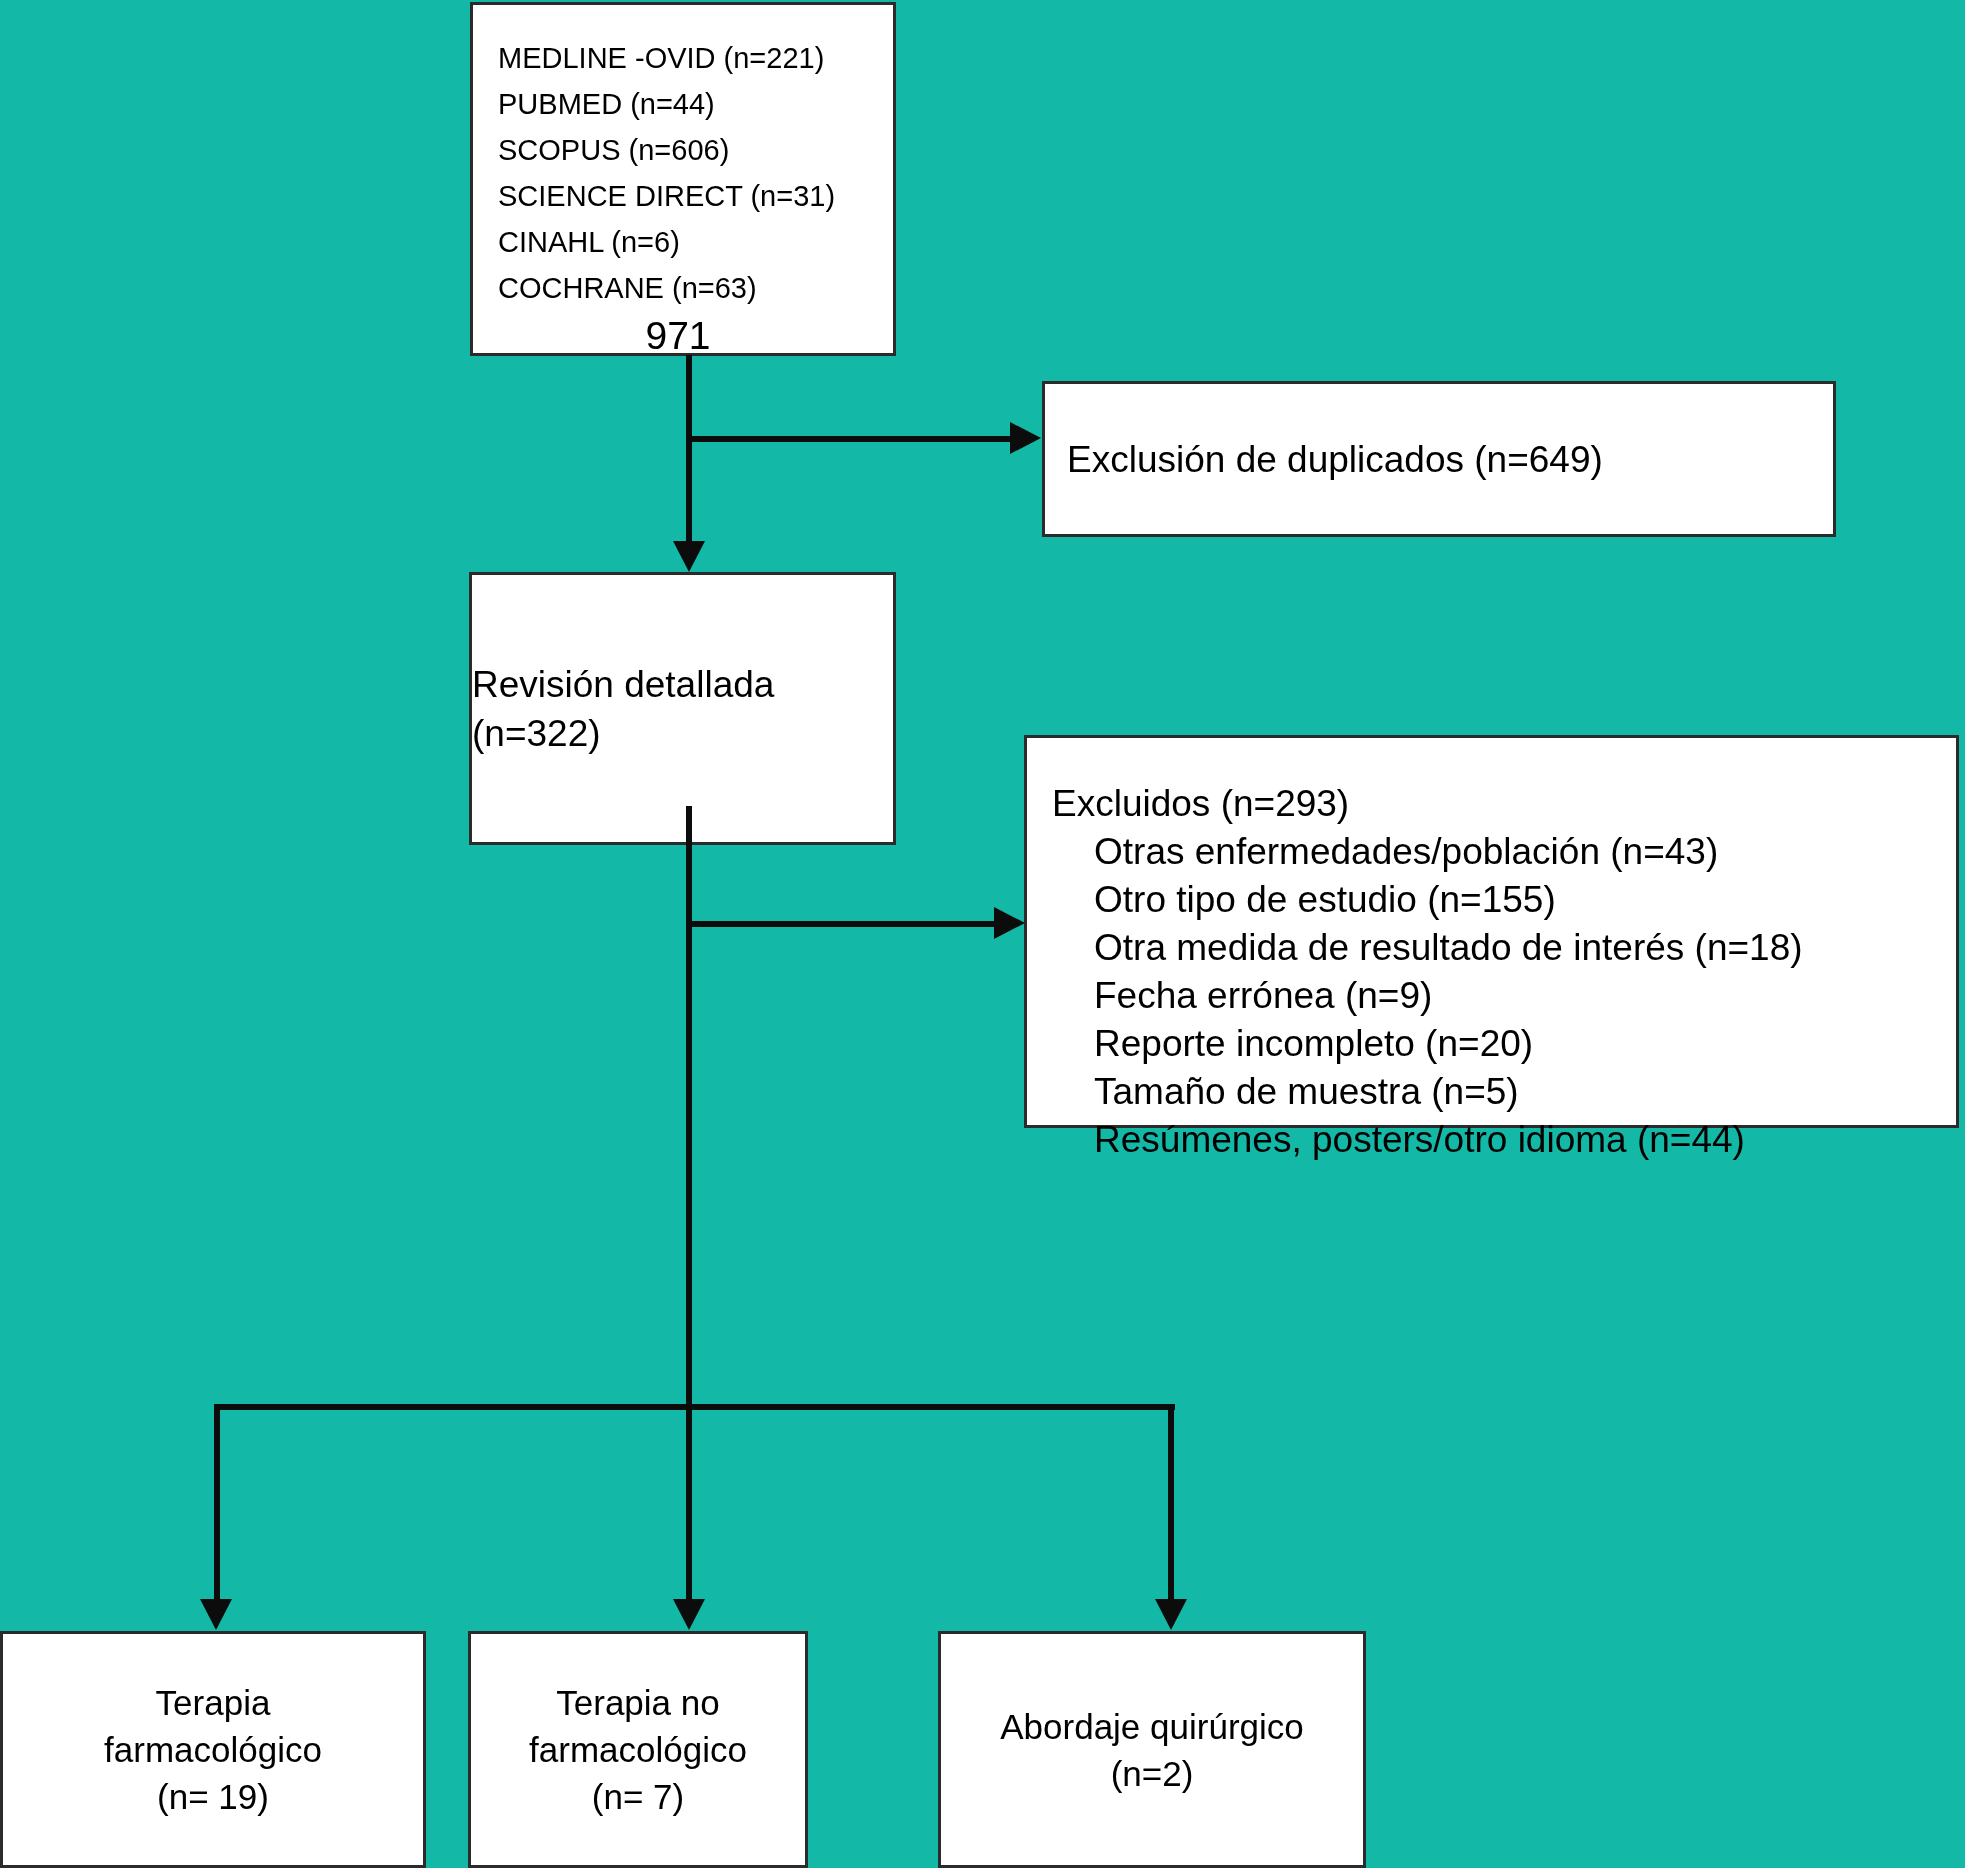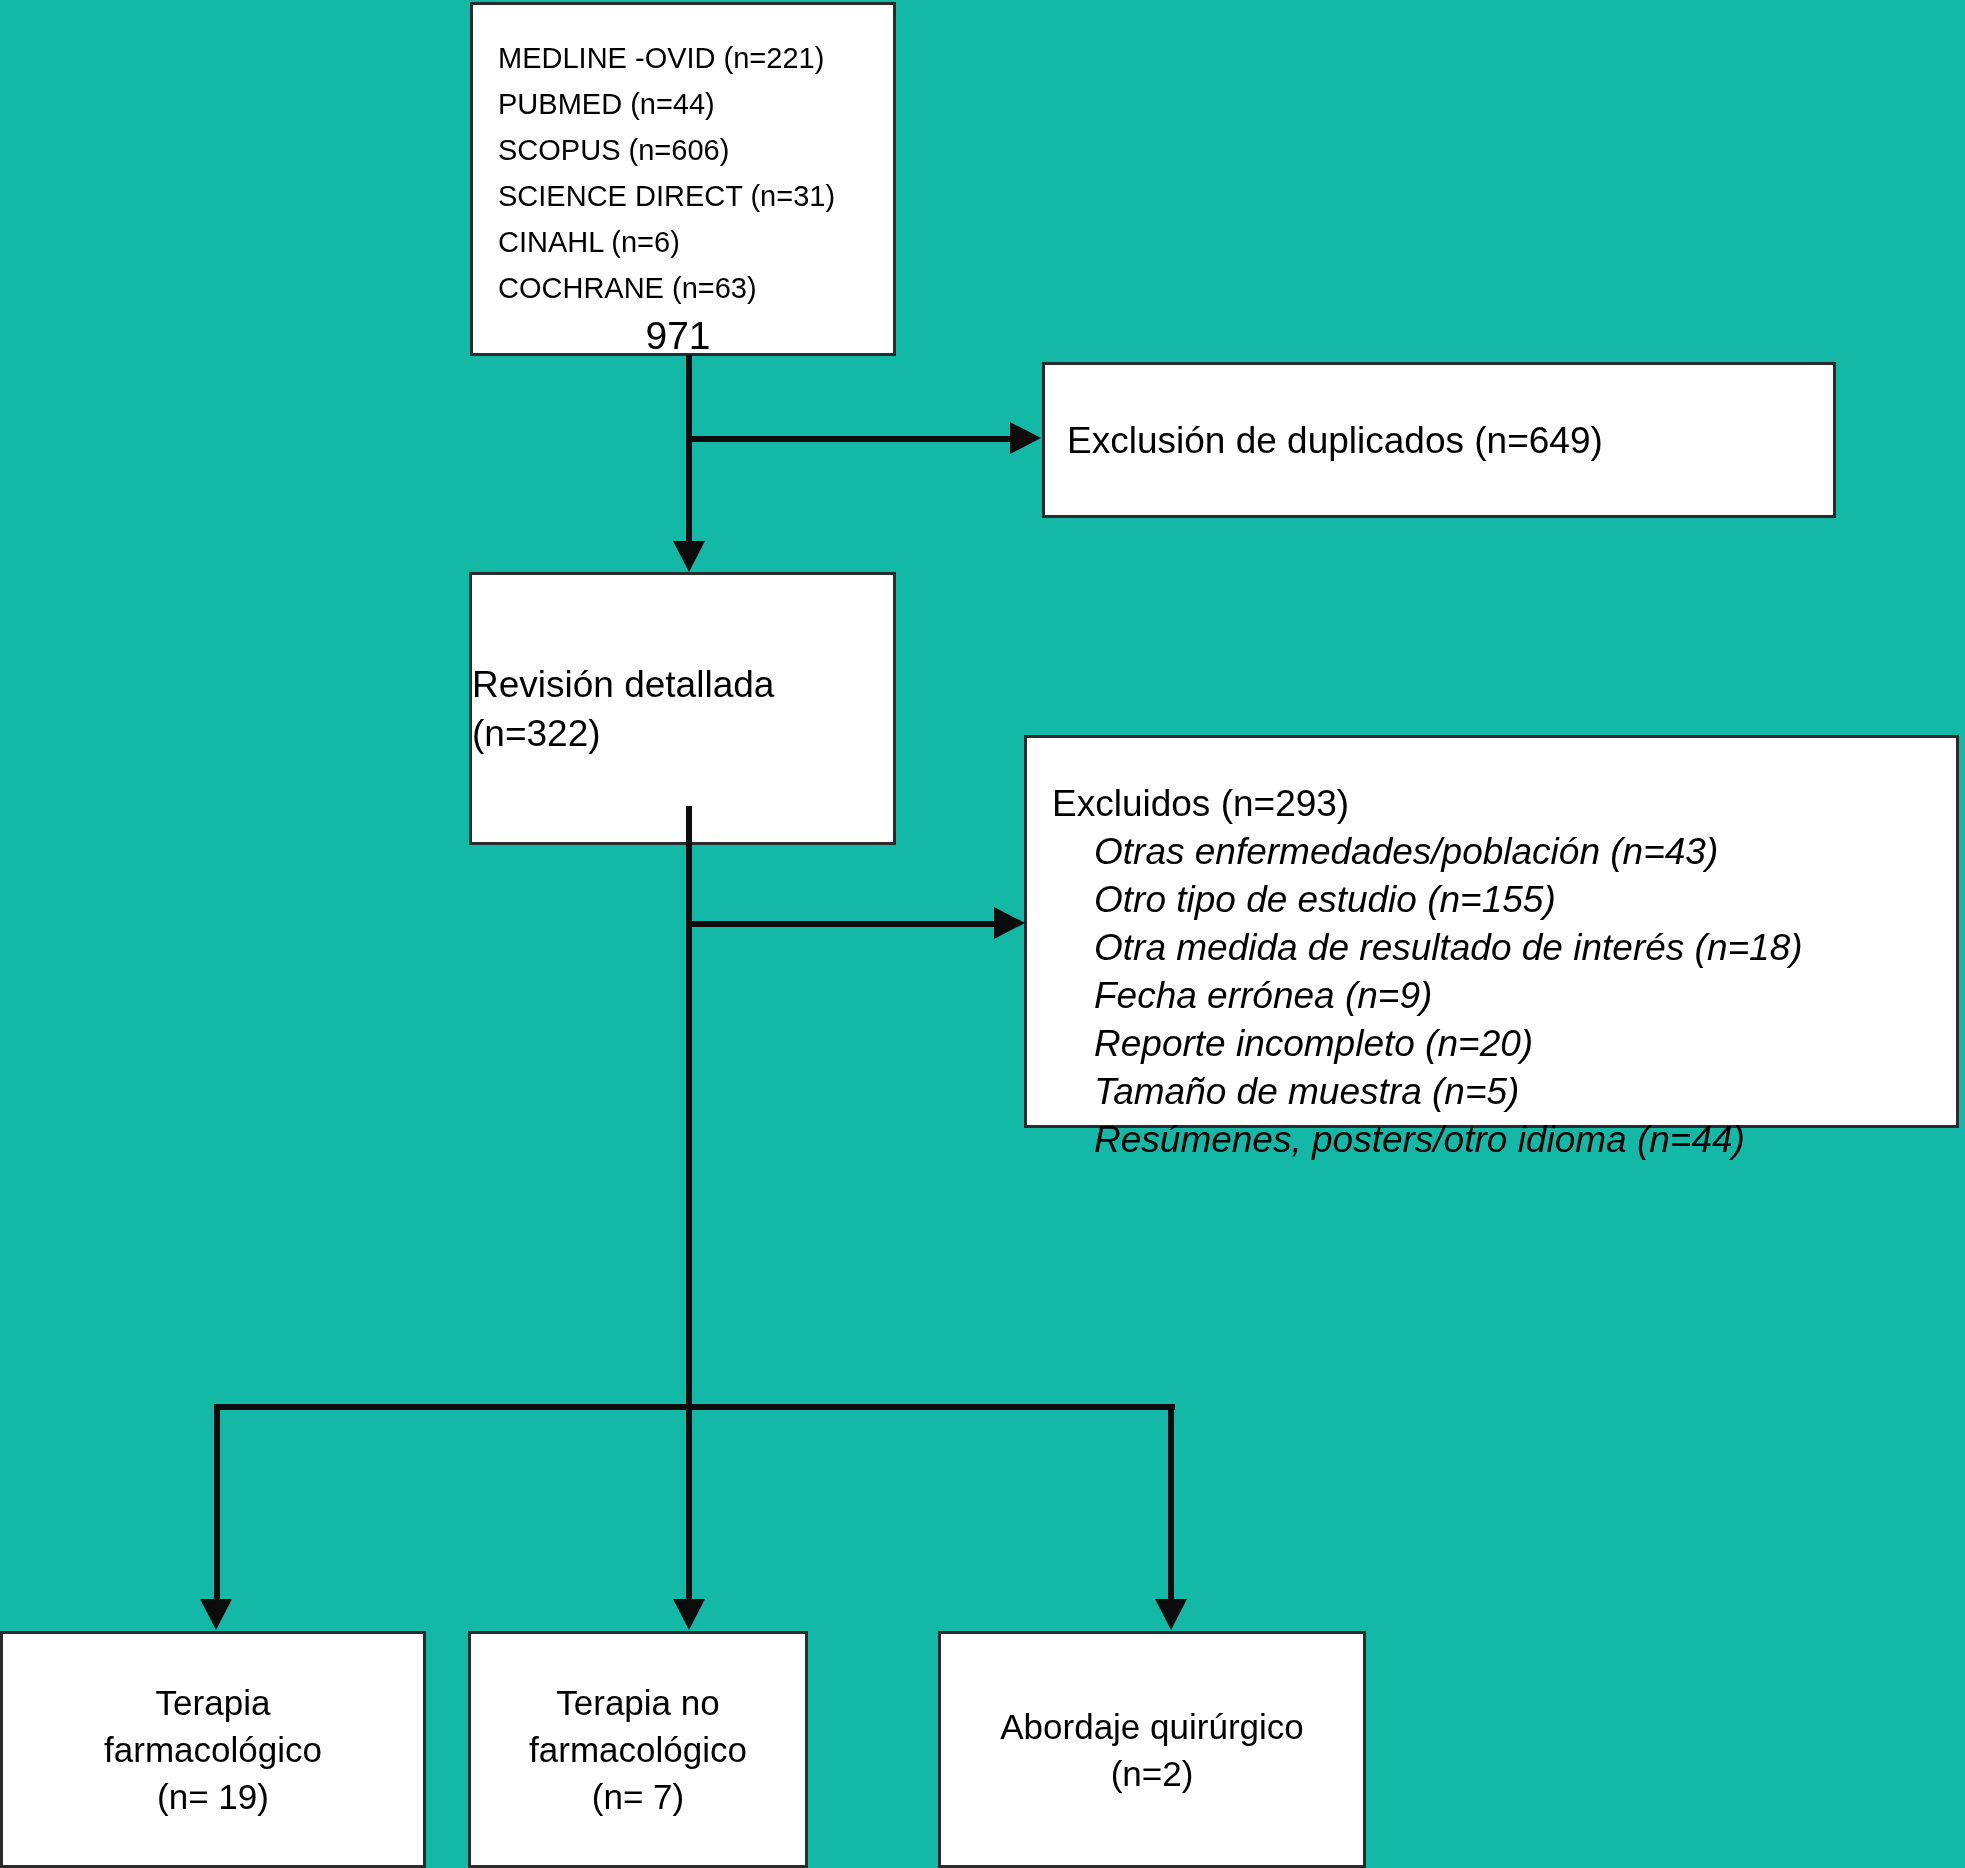--- a/index.html
+++ b/index.html
@@ -50,21 +50,21 @@
   #box-sources .total {
     font-size: 39px;
     line-height: 50px;
     text-align: center;
     padding-right: 35px;
   }
 
   
   #box-duplicados {
     left: 1042px;
-    top: 362px;
+    top: 381px;
     width: 794px;
     height: 156px;
     padding: 0 0 0 22px;
   }
   #box-duplicados .line {
     font-size: 37px;
     line-height: 47px;
     text-align: left;
   }
 
@@ -90,21 +90,21 @@
     height: 393px;
     padding: 0 0 0 25px;
     justify-content: flex-start;
   }
   #box-excluidos .lines-wrap { padding-top: 42px; }
   #box-excluidos .line {
     font-size: 37px;
     line-height: 48px;
     text-align: left;
   }
-  #box-excluidos .line.indented { padding-left: 42px; font-style: italic; }
+  #box-excluidos .line.indented { padding-left: 42px; }
 
   
   .outcome {
     top: 1631px;
     height: 237px;
     align-items: center;
   }
   .outcome .line {
     font-size: 35px;
     line-height: 47px;

